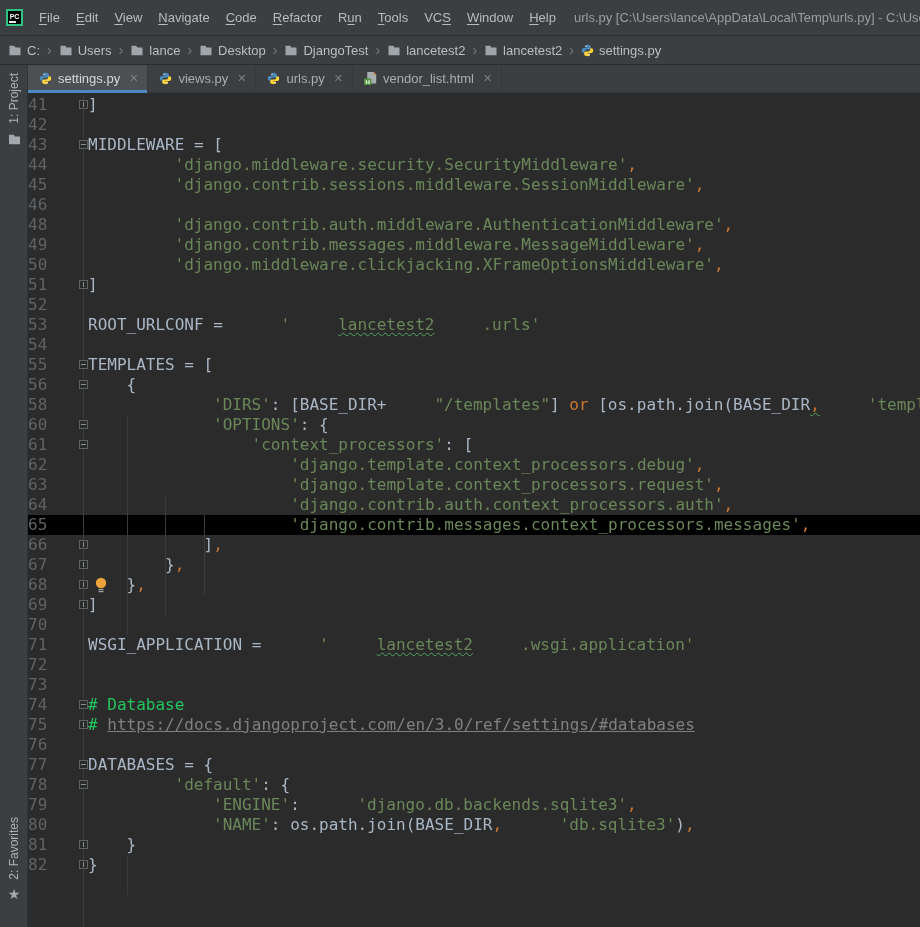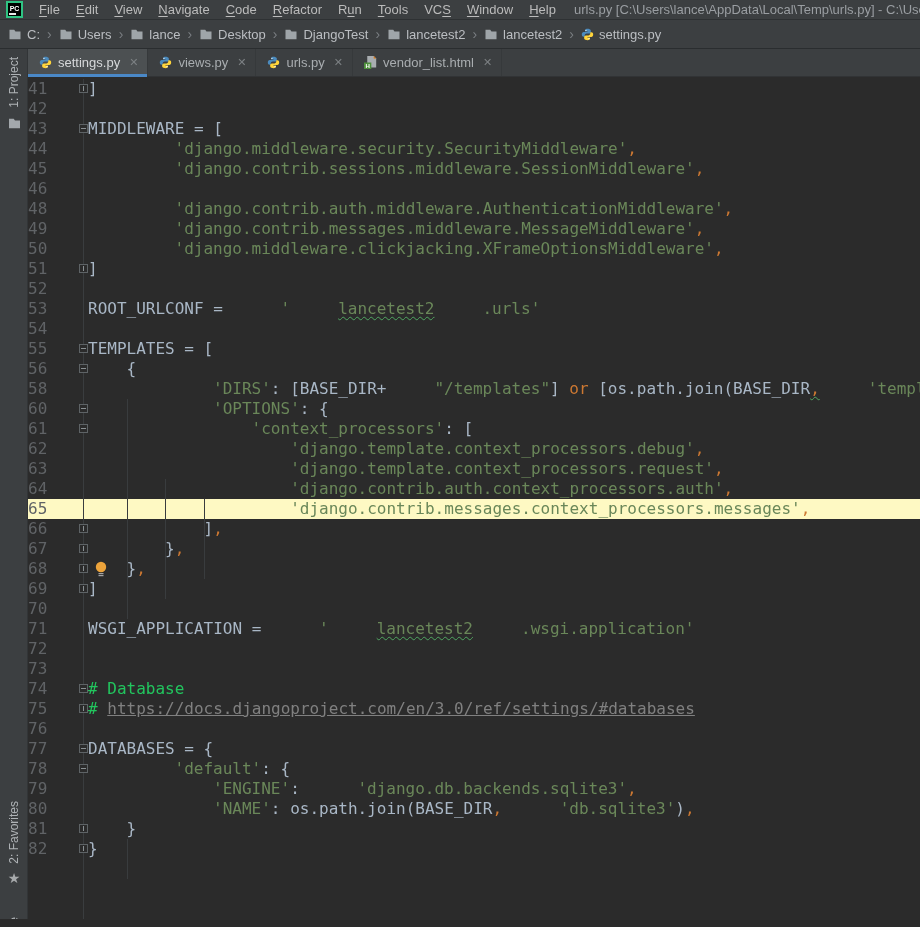--- a/index.html
+++ b/index.html
@@ -1,20 +1,20 @@
 <!DOCTYPE html>
 <html><head>
 <meta charset="utf-8">
 <style>
   * { margin:0; padding:0; box-sizing:border-box; }
   html,body { width:920px; height:927px; overflow:hidden; background:#2B2B2B;
               font-family:"Liberation Sans", sans-serif; }
 
   
-  .titlebar { height:20px; background:#3C3F41; display:flex; align-items:center;
+  .titlebar { height:36px; background:#3C3F41; display:flex; align-items:center;
               padding-left:6px; border-bottom:1px solid #2E3133; white-space:nowrap; }
   .logo { width:17px; height:17px; border:2px solid #2FC383; background:#000;
           color:#FFF; font-size:7px; font-weight:bold; display:flex; flex-direction:column;
           align-items:center; justify-content:center; line-height:1; margin-right:8px; flex:0 0 auto; }
   .logo .bar { width:7px; height:2px; background:#E8E8E8; margin-top:1px; align-self:flex-start; margin-left:1px; }
   .menu-bar { display:flex; align-items:center; }
   .menu-item { padding:0 8px; font-size:13px; color:#BBBBBB; cursor:default; }
   .menu-item u { text-underline-offset:2px; }
   .win-title { margin-left:10px; font-size:13px; color:#9A9EA2; overflow:hidden; }
 
@@ -48,21 +48,21 @@
   .tab.active::after { content:""; position:absolute; left:0; right:0; bottom:-1px; height:3px; background:#4A88C7; }
   .tclose { color:#7C8083; font-size:11px; margin-left:3px; }
   .ticon { display:inline-flex; align-items:center; }
 
   
   .editor { flex:1; position:relative; background:#2B2B2B; overflow:hidden;
             font-family:"DejaVu Sans Mono", monospace; font-size:16px; line-height:20px;
             padding-top:2px; }
   .fold-line { position:absolute; left:55px; top:2px; bottom:0; width:1px; background:#3A3D3F; z-index:1; }
   .row { height:20px; position:relative; }
-  .row.cur { background:#fef9c3; }
+  .row.cur { background:#000000; }
   .ln { position:absolute; left:0; top:0; width:19px; text-align:right; color:#606366; }
   .code { position:absolute; left:60px; top:0; white-space:pre; z-index:2; }
   .fm { position:absolute; left:51px; top:5px; width:9px; height:9px;
         border:1px solid #5E6366; background:#2B2B2B; z-index:3; }
   .fm.start::before { content:""; position:absolute; left:1px; right:1px; top:3px; height:1px; background:#8A9093; }
   .fm.end::before { content:""; position:absolute; left:3px; top:1px; width:1px; height:5px; background:#8A9093; }
   .guide { position:absolute; width:1px; background:#393C3E; z-index:1; }
   .bulb { position:absolute; left:66px; z-index:4; }
 
   .td { color:#A9B7C6; }

